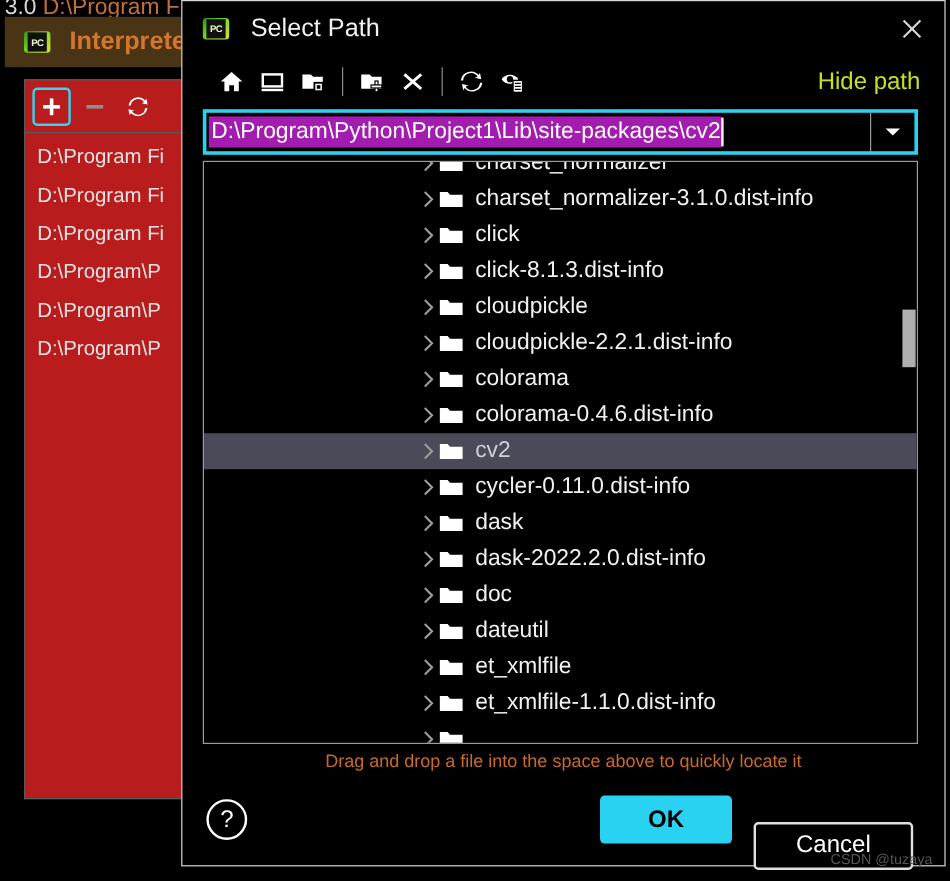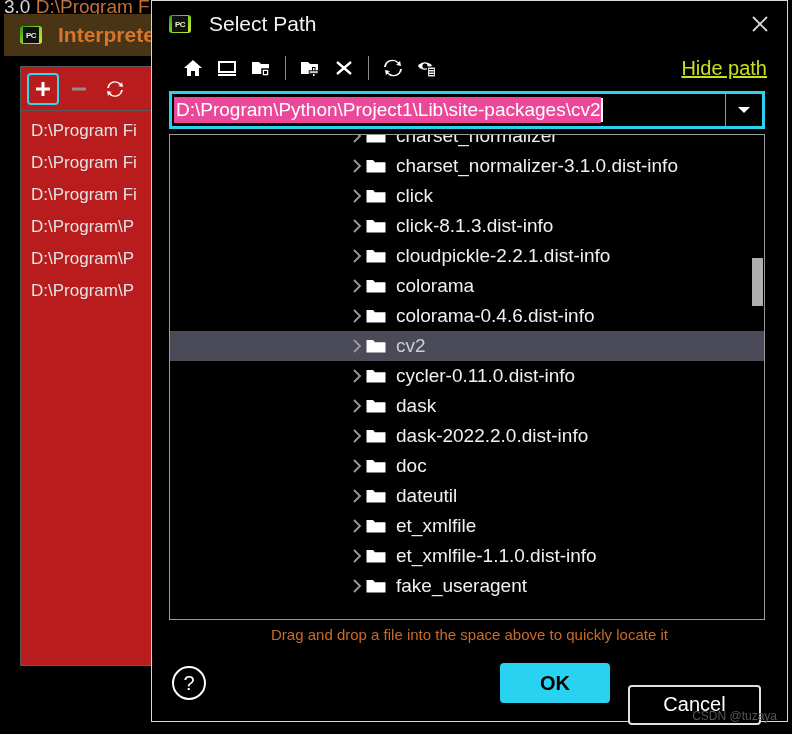--- a/index.html
+++ b/index.html
@@ -181,42 +181,41 @@
     background: #8a8a8a;
     margin: 0 7px;
     flex-shrink: 0;
   }
   .hide-path {
     margin-left: auto;
     font-size: 20px;
     color: #c6e021;
     white-space: nowrap;
     padding-right: 4px;
-    text-decoration: underline;
   }
 
   .path-row {
     margin: 2px 22px 0 17px;
     height: 38px;
     border: 3px solid #2ad2ef;
     box-sizing: border-box;
     display: flex;
     align-items: stretch;
     background: #000000;
     flex-shrink: 0;
   }
   .path-input {
     flex: 1;
     display: flex;
     align-items: center;
     padding-left: 2px;
     overflow: hidden;
   }
   .path-text {
-    background: #ec4899;
+    background: #a21caf;
     color: #ffffff;
     font-size: 19px;
     white-space: nowrap;
     padding: 1px 0px 2px 2px;
     line-height: 1.25;
   }
   .path-caret {
     width: 2px;
     background: #ffffff;
     align-self: stretch;
@@ -542,20 +541,33 @@
             <span class="chevron">
               <svg width="10" height="16" viewBox="0 0 10 16">
                 <path d="M2 2 L8 8 L2 14" fill="none" stroke="#9b9b9b" stroke-width="1.8"></path>
               </svg>
             </span>
             <span class="folder-ico">
               <svg width="20" height="16" viewBox="0 0 20 16">
                 <path d="M0.5 2 H7 L9 4.2 H19.5 V14.5 H0.5 Z" fill="#ffffff"></path>
               </svg>
             </span>
+            <span class="file-name">cloudpickle</span>
+          </div>
+          <div class="file-row">
+            <span class="chevron">
+              <svg width="10" height="16" viewBox="0 0 10 16">
+                <path d="M2 2 L8 8 L2 14" fill="none" stroke="#9b9b9b" stroke-width="1.8"></path>
+              </svg>
+            </span>
+            <span class="folder-ico">
+              <svg width="20" height="16" viewBox="0 0 20 16">
+                <path d="M0.5 2 H7 L9 4.2 H19.5 V14.5 H0.5 Z" fill="#ffffff"></path>
+              </svg>
+            </span>
             <span class="file-name">cloudpickle-2.2.1.dist-info</span>
           </div>
           <div class="file-row">
             <span class="chevron">
               <svg width="10" height="16" viewBox="0 0 10 16">
                 <path d="M2 2 L8 8 L2 14" fill="none" stroke="#9b9b9b" stroke-width="1.8"></path>
               </svg>
             </span>
             <span class="folder-ico">
               <svg width="20" height="16" viewBox="0 0 20 16">
@@ -685,21 +697,20 @@
             <span class="chevron">
               <svg width="10" height="16" viewBox="0 0 10 16">
                 <path d="M2 2 L8 8 L2 14" fill="none" stroke="#9b9b9b" stroke-width="1.8"></path>
               </svg>
             </span>
             <span class="folder-ico">
               <svg width="20" height="16" viewBox="0 0 20 16">
                 <path d="M0.5 2 H7 L9 4.2 H19.5 V14.5 H0.5 Z" fill="#ffffff"></path>
               </svg>
             </span>
-            <span class="file-name">fake_useragent</span>
           </div>
         </div>
       <div class="vscroll"></div>
     </div>
 
     <div class="hint">Drag and drop a file into the space above to quickly locate it</div>
 
     <div class="dlg-footer">
       <div class="help-btn">?</div>
       <div class="footer-spacer"></div>

